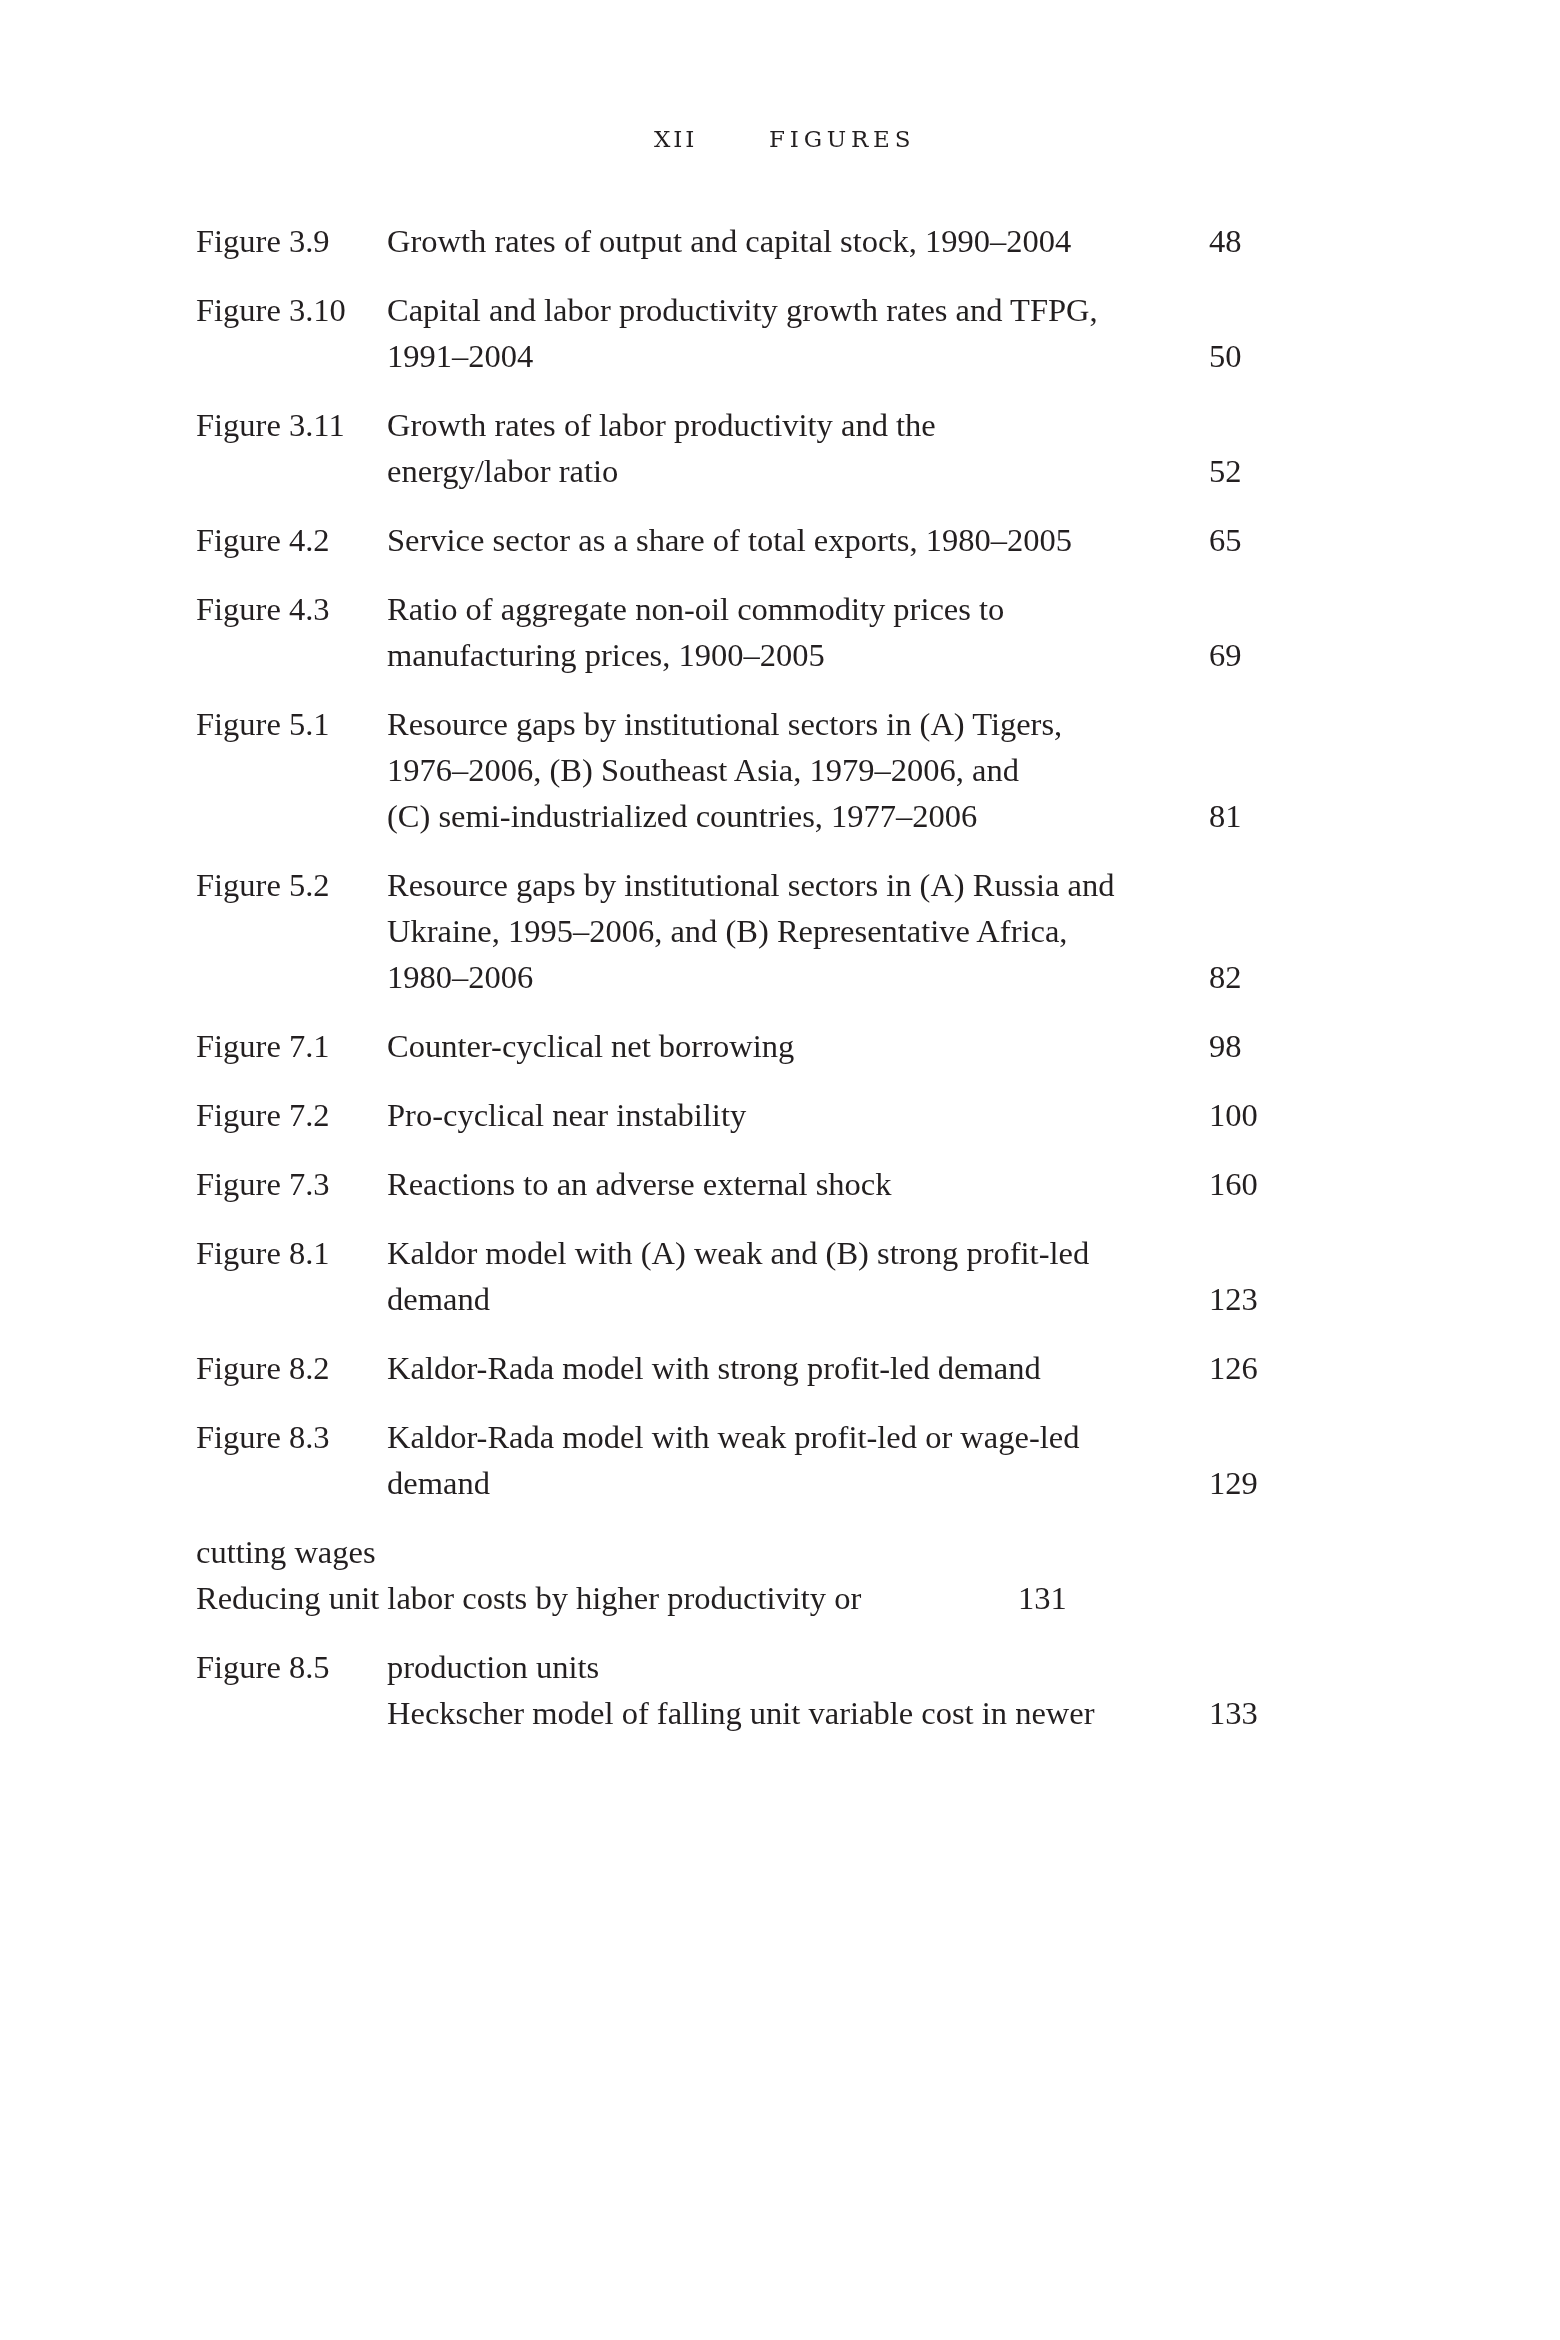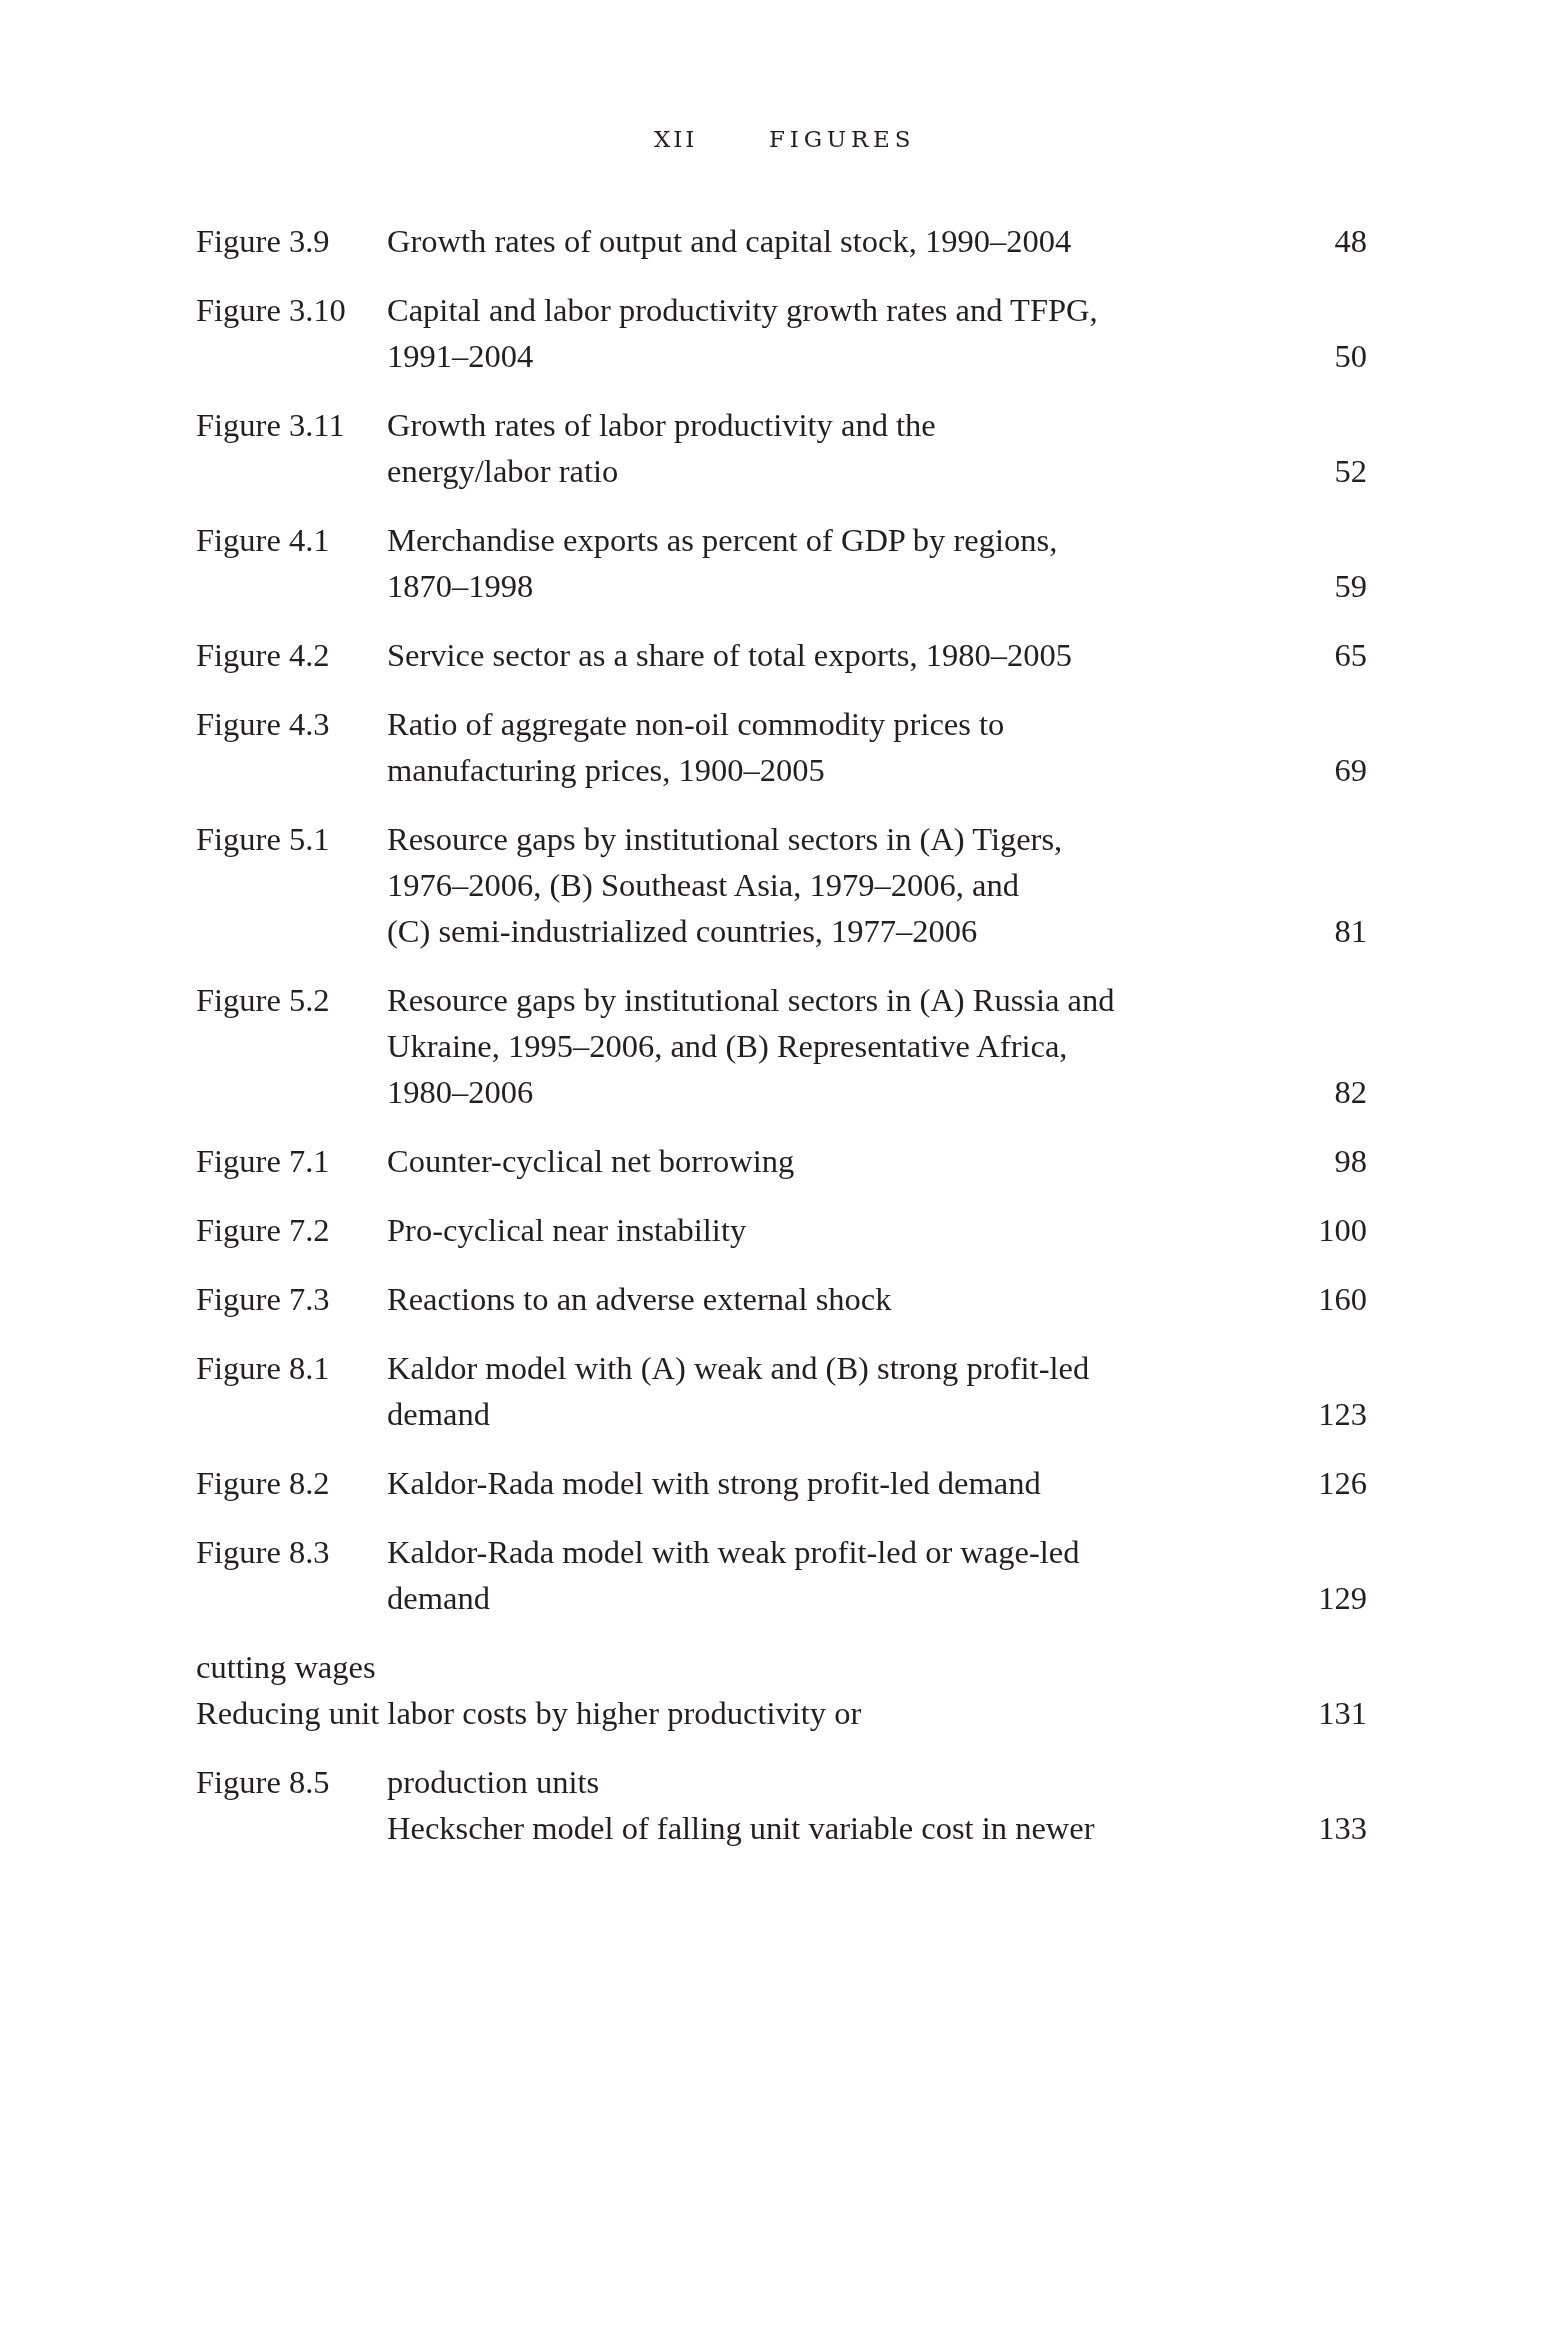--- a/index.html
+++ b/index.html
@@ -6,21 +6,21 @@
   body { width: 1561px; height: 2341px; position: relative; overflow: hidden;
          font-family: "DejaVu Serif", "Liberation Serif", serif; color: #231f20; }
   .running-head { position: absolute; top: 126px; left: 0; width: 1561px; height: 38px; }
   .folio { position: absolute; left: 654px; top: 0; font-size: 23px; letter-spacing: 2.9px; }
   .section { position: absolute; left: 769px; top: 0; font-size: 23px; letter-spacing: 4.8px; text-align: center; }
   .list { position: absolute; left: 196px; top: 218px; width: 1171px; font-family: "Liberation Serif", serif; }
   .entry { position: relative; display: flex; margin-bottom: 23px; }
   .label { width: 191px; flex: none; font-size: 32.5px; line-height: 46px; }
   .title { width: 822px; flex: none; font-size: 32.5px; line-height: 46px; }
   .title span { display: block; }
-  .page { flex: 1; text-align: right; font-size: 32.5px; line-height: 46px; align-self: flex-end; }
+  .page { flex: 1; font-size: 32.5px; line-height: 46px; align-self: flex-end; }
 </style>
 </head>
 <body>
 
 <div class="running-head">
   <span class="folio">XII</span>
   <span class="section">FIGURES</span>
 </div>
 
 <div class="list" id="figure-list">
@@ -39,28 +39,20 @@
       </div>
       <div class="page">50</div>
     </div>
     <div class="entry">
       <div class="label">Figure 3.11</div>
       <div class="title">
         <span>Growth rates of labor productivity and the</span>
         <span>energy/labor ratio</span>
       </div>
       <div class="page">52</div>
-    </div>
-    <div class="entry">
-      <div class="label">Figure 4.1</div>
-      <div class="title">
-        <span>Merchandise exports as percent of GDP by regions,</span>
-        <span>1870–1998</span>
-      </div>
-      <div class="page">59</div>
     </div>
     <div class="entry">
       <div class="label">Figure 4.2</div>
       <div class="title">
         <span>Service sector as a share of total exports, 1980–2005</span>
       </div>
       <div class="page">65</div>
     </div>
     <div class="entry">
       <div class="label">Figure 4.3</div>

